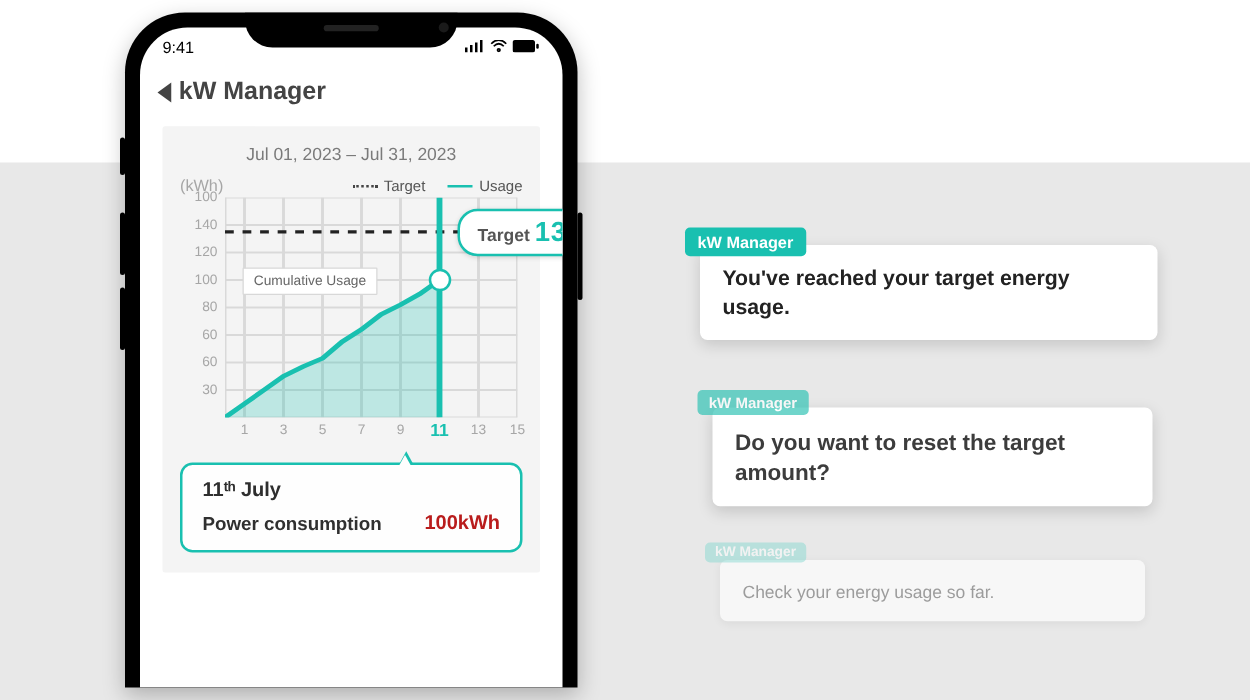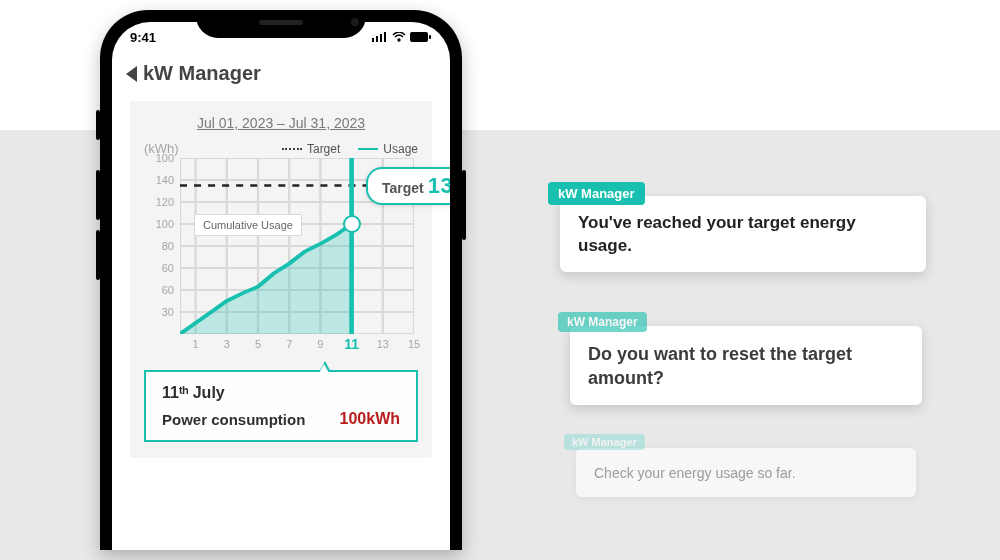--- a/index.html
+++ b/index.html
@@ -11,28 +11,28 @@
   .phone .notch { position:absolute; left:50%; transform:translateX(-50%); top:0; width:170px; height:28px; background:#000; border-radius:0 0 22px 22px; z-index:4; }
   .phone .speaker { position:absolute; left:50%; transform:translateX(-50%); top:10px; width:44px; height:5px; background:#222; border-radius:3px; z-index:5; }
   .phone .cam { position:absolute; left:50%; transform:translateX(70px); top:8px; width:8px; height:8px; border-radius:50%; background:#1a1a1a; z-index:5; }
   .side-btn { position:absolute; background:#000; border-radius:2px; width:4px; }
   .sb1 { left:-4px; top:110px; height:30px; }
   .sb2 { left:-4px; top:170px; height:50px; }
   .sb3 { left:-4px; top:230px; height:50px; }
   .sb4 { right:-4px; top:170px; height:70px; }
   .screen { position:absolute; inset:12px 12px 0 12px; border-radius:38px 38px 0 0; background:#fff; overflow:hidden; }
   
-  .status { height:30px; display:flex; justify-content:space-between; align-items:center; padding:0 18px; font-size:13px; font-weight:700; color:#000; }
+  .status { height:30px; display:flex; justify-content:space-between; align-items:center; padding:0 18px; font-size:13px; font-weight:400; color:#000; }
   .status .icons { display:flex; gap:4px; align-items:center; }
   
   .title-row { display:flex; align-items:center; gap:6px; padding:10px 14px 16px 14px; font-size:20px; font-weight:700; color:#444; }
   .back-tri { display:inline-block; width:0; height:0; border-top:8px solid transparent; border-bottom:8px solid transparent; border-right:11px solid #444; }
   
   .panel { background:var(--panel); margin:0 18px; padding:10px 14px 16px 14px; border-radius:2px; display:flex; flex-direction:column; }
-  .panel .daterange { text-align:center; font-size:14px; color:#7a7a7a; margin-bottom:10px; margin-top:4px;text-decoration:underline; }
+  .panel .daterange { text-align:center; font-size:14px; color:#7a7a7a; margin-bottom:10px; margin-top:4px; }
   .legend { display:flex; align-items:center; gap:18px; margin-bottom:2px; }
   .legend .unit { color:#a6a6a6; font-size:13px; flex:1; }
   .legend .legend-item { font-size:12px; color:#555; display:flex; align-items:center; gap:5px; }
   .swatch-target { width:20px; height:0; border-top:2px dotted #444; }
   .swatch-usage { width:20px; height:0; border-top:2px solid var(--accent); }
   
   .chart-wrap { position:relative; height:200px; }
   .yaxis { position:absolute; left:0; top:0; bottom:24px; width:30px; }
   .ylbl { position:absolute; left:0; width:30px; text-align:right; font-size:11px; color:#a6a6a6; transform:translateY(-50%); }
   .plot { position:absolute; left:36px; right:4px; top:0; bottom:24px; }
@@ -43,21 +43,21 @@
   .area-path { fill:var(--accent); fill-opacity:.25; stroke:none; }
   .line-path { fill:none; stroke:var(--accent); stroke-width:2; }
   .target-line { stroke:#222; stroke-width:1.5; stroke-dasharray:3 3; }
   .today-line { stroke:var(--accent); stroke-width:2; }
   .cum-box { position:absolute; top:56px; left:14px; background:#fff; border:1px solid #d8d8d8; padding:4px 8px; font-size:11px; color:#666; border-radius:1px; }
   .marker { position:absolute; width:14px; height:14px; border-radius:50%; background:#fff; border:2.5px solid var(--accent); transform:translate(-50%,-50%); }
   .target-bubble { position:absolute; background:#fff; border:2px solid var(--accent); border-radius:16px; padding:4px 10px 4px 14px; transform:translateY(-50%); box-shadow:0 1px 4px rgba(0,0,0,.15);}
   .target-bubble .tl { color:#555; font-size:14px; font-weight:600; }
   .target-bubble .tv { color:var(--accent); font-size:22px; font-weight:700; margin-left:4px; letter-spacing:.5px; }
   
-  .cons-card { margin-top:12px; border:2px solid var(--accent); border-radius:0; padding:12px 16px; position:relative; background:#fefefe; }
+  .cons-card { margin-top:12px; border:2px solid var(--accent); border-radius:10px; padding:12px 16px; position:relative; background:#fefefe; }
   .cons-card .arrow { position:absolute; left:64%; top:-11px; width:0; height:0; border-left:6px solid transparent; border-right:6px solid transparent; border-bottom:11px solid var(--accent); }
   .cons-card .arrow2 { position:absolute; left:64%; top:-8px; width:0; height:0; border-left:5px solid transparent; border-right:5px solid transparent; border-bottom:9px solid #fefefe; }
   .cons-card .d { font-size:16px; font-weight:700; color:#2e2e2e; margin-bottom:8px; }
   .cons-card .row { display:flex; justify-content:space-between; align-items:center; }
   .cons-card .lbl { font-size:15px; font-weight:700; color:#303030; }
   .cons-card .val { font-size:16px; font-weight:600; color:#b91c1c; }
   
   .notif { position:absolute; width:330px; background:#fff; border-radius:6px; box-shadow:0 4px 12px rgba(0,0,0,.15); padding:16px 18px 14px 18px; }
   .notif .badge { display:inline-block; position:absolute; top:-14px; left:-12px; background:var(--accent); color:#fff; font-weight:700; font-size:13px; padding:4px 10px; border-radius:4px; }
   .notif .msg { font-size:17px; font-weight:700; color:#222; line-height:1.35; }

